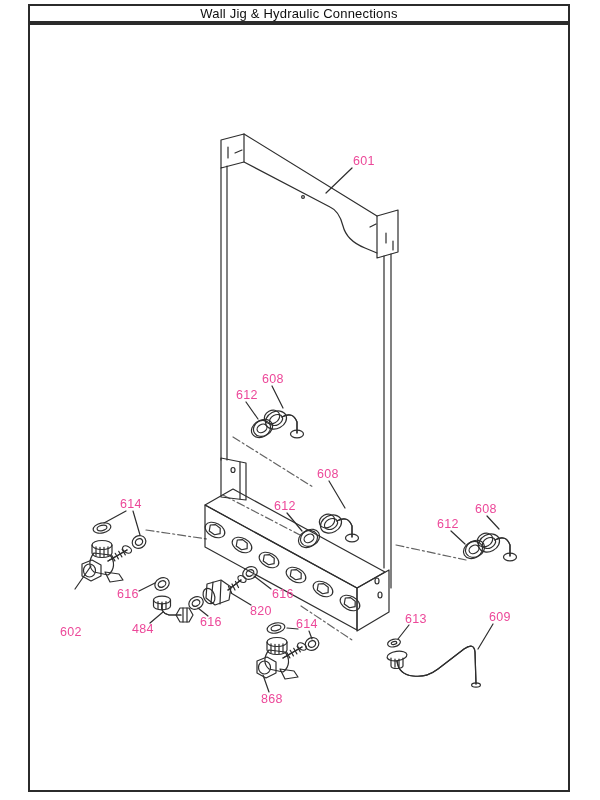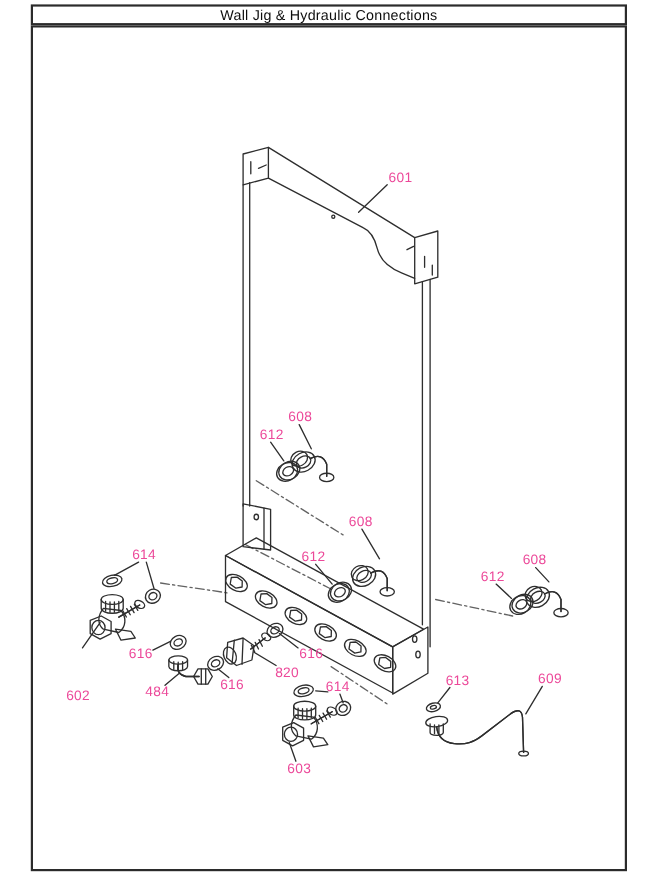--- a/index.html
+++ b/index.html
@@ -230,17 +230,17 @@
       <div class="callout" style="left: 486px; top: 509px;">608</div>
       <div class="callout" style="left: 448px; top: 524px;">612</div>
       <div class="callout" style="left: 131px; top: 504px;">614</div>
       <div class="callout" style="left: 71px; top: 596px; margin-top: 36px;">602</div>
       <div class="callout" style="left: 128px; top: 594px;">616</div>
       <div class="callout" style="left: 143px; top: 629px;">484</div>
       <div class="callout" style="left: 211px; top: 622px;">616</div>
       <div class="callout" style="left: 261px; top: 611px;">820</div>
       <div class="callout" style="left: 283px; top: 594px;">616</div>
       <div class="callout" style="left: 307px; top: 624px;">614</div>
-      <div class="callout" style="left: 272px; top: 699px;">603</div>
+      <div class="callout" style="left: 272px; top: 699px;">868</div>
       <div class="callout" style="left: 416px; top: 619px;">613</div>
       <div class="callout" style="left: 500px; top: 617px;">609</div>
     </div>
 </div>
 
 </body></html>

